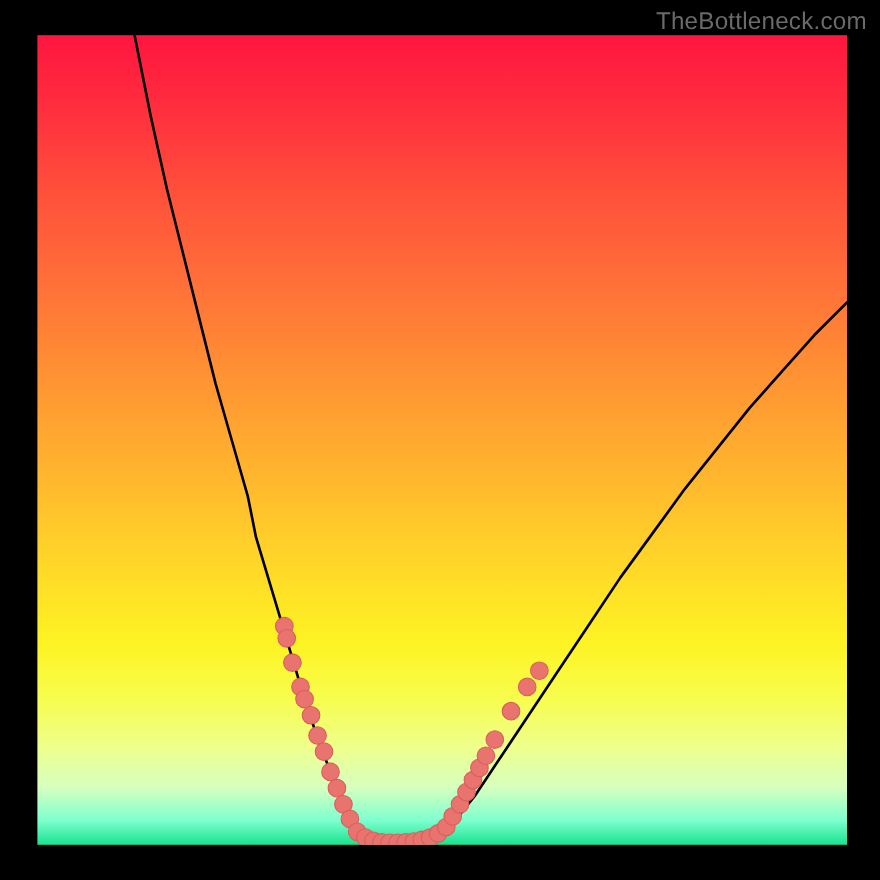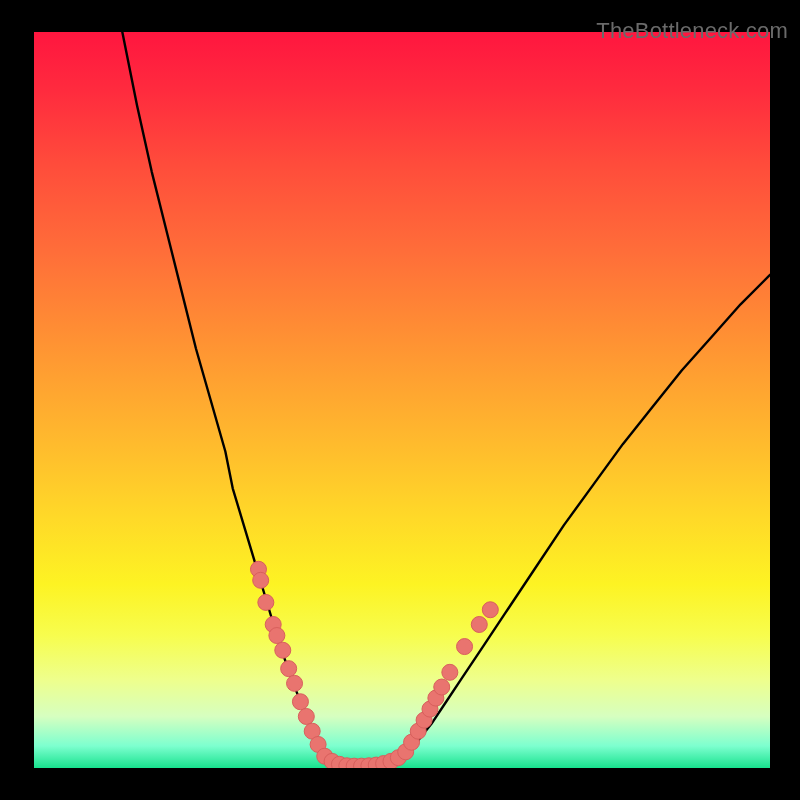--- a/index.html
+++ b/index.html
@@ -37,21 +37,21 @@
       #fdf323 75%,
       #f7fd4e 82%,
       #eeff8c 88%,
       #d6ffc0 93%,
       #7dffcf 97%,
       #18e28e 100%
     );
   }
   .watermark {
     position: absolute;
-    top: 18px;
+    top: 6px;
     right: 12px;
     color: #6a6a6a;
     font-size: 22px;
     font-weight: 500;
     letter-spacing: 0.2px;
     user-select: none;
   }
   svg {
     position: absolute;
     left: 0;

